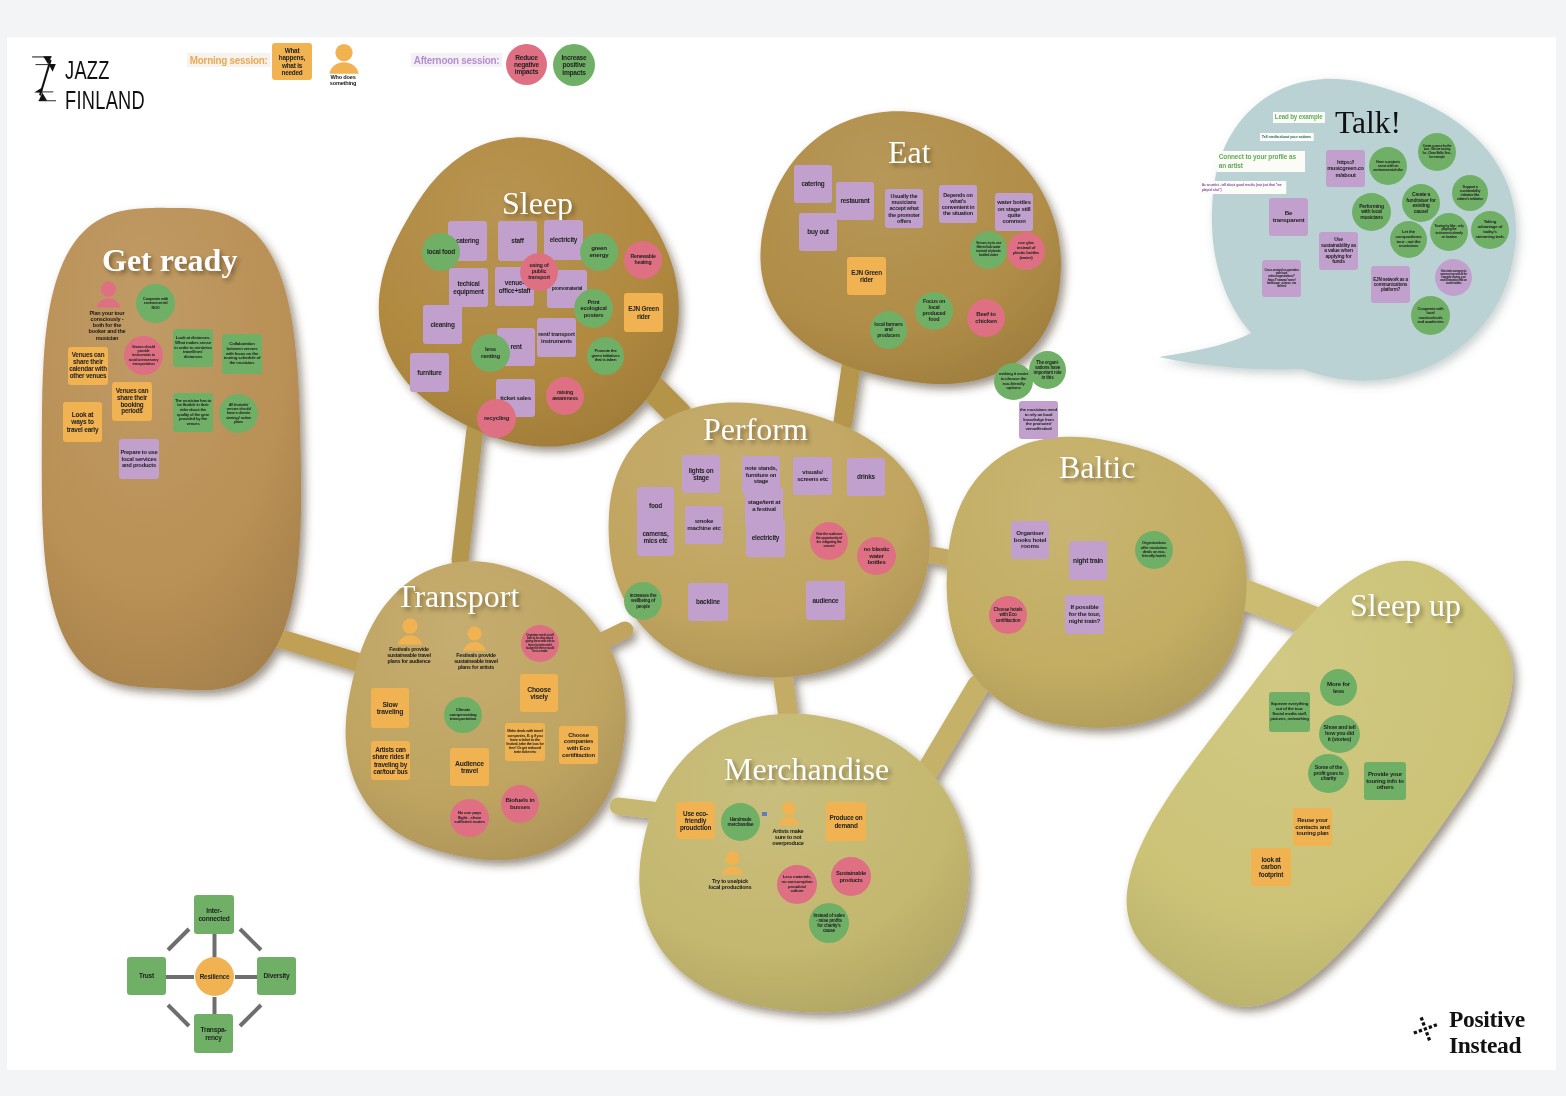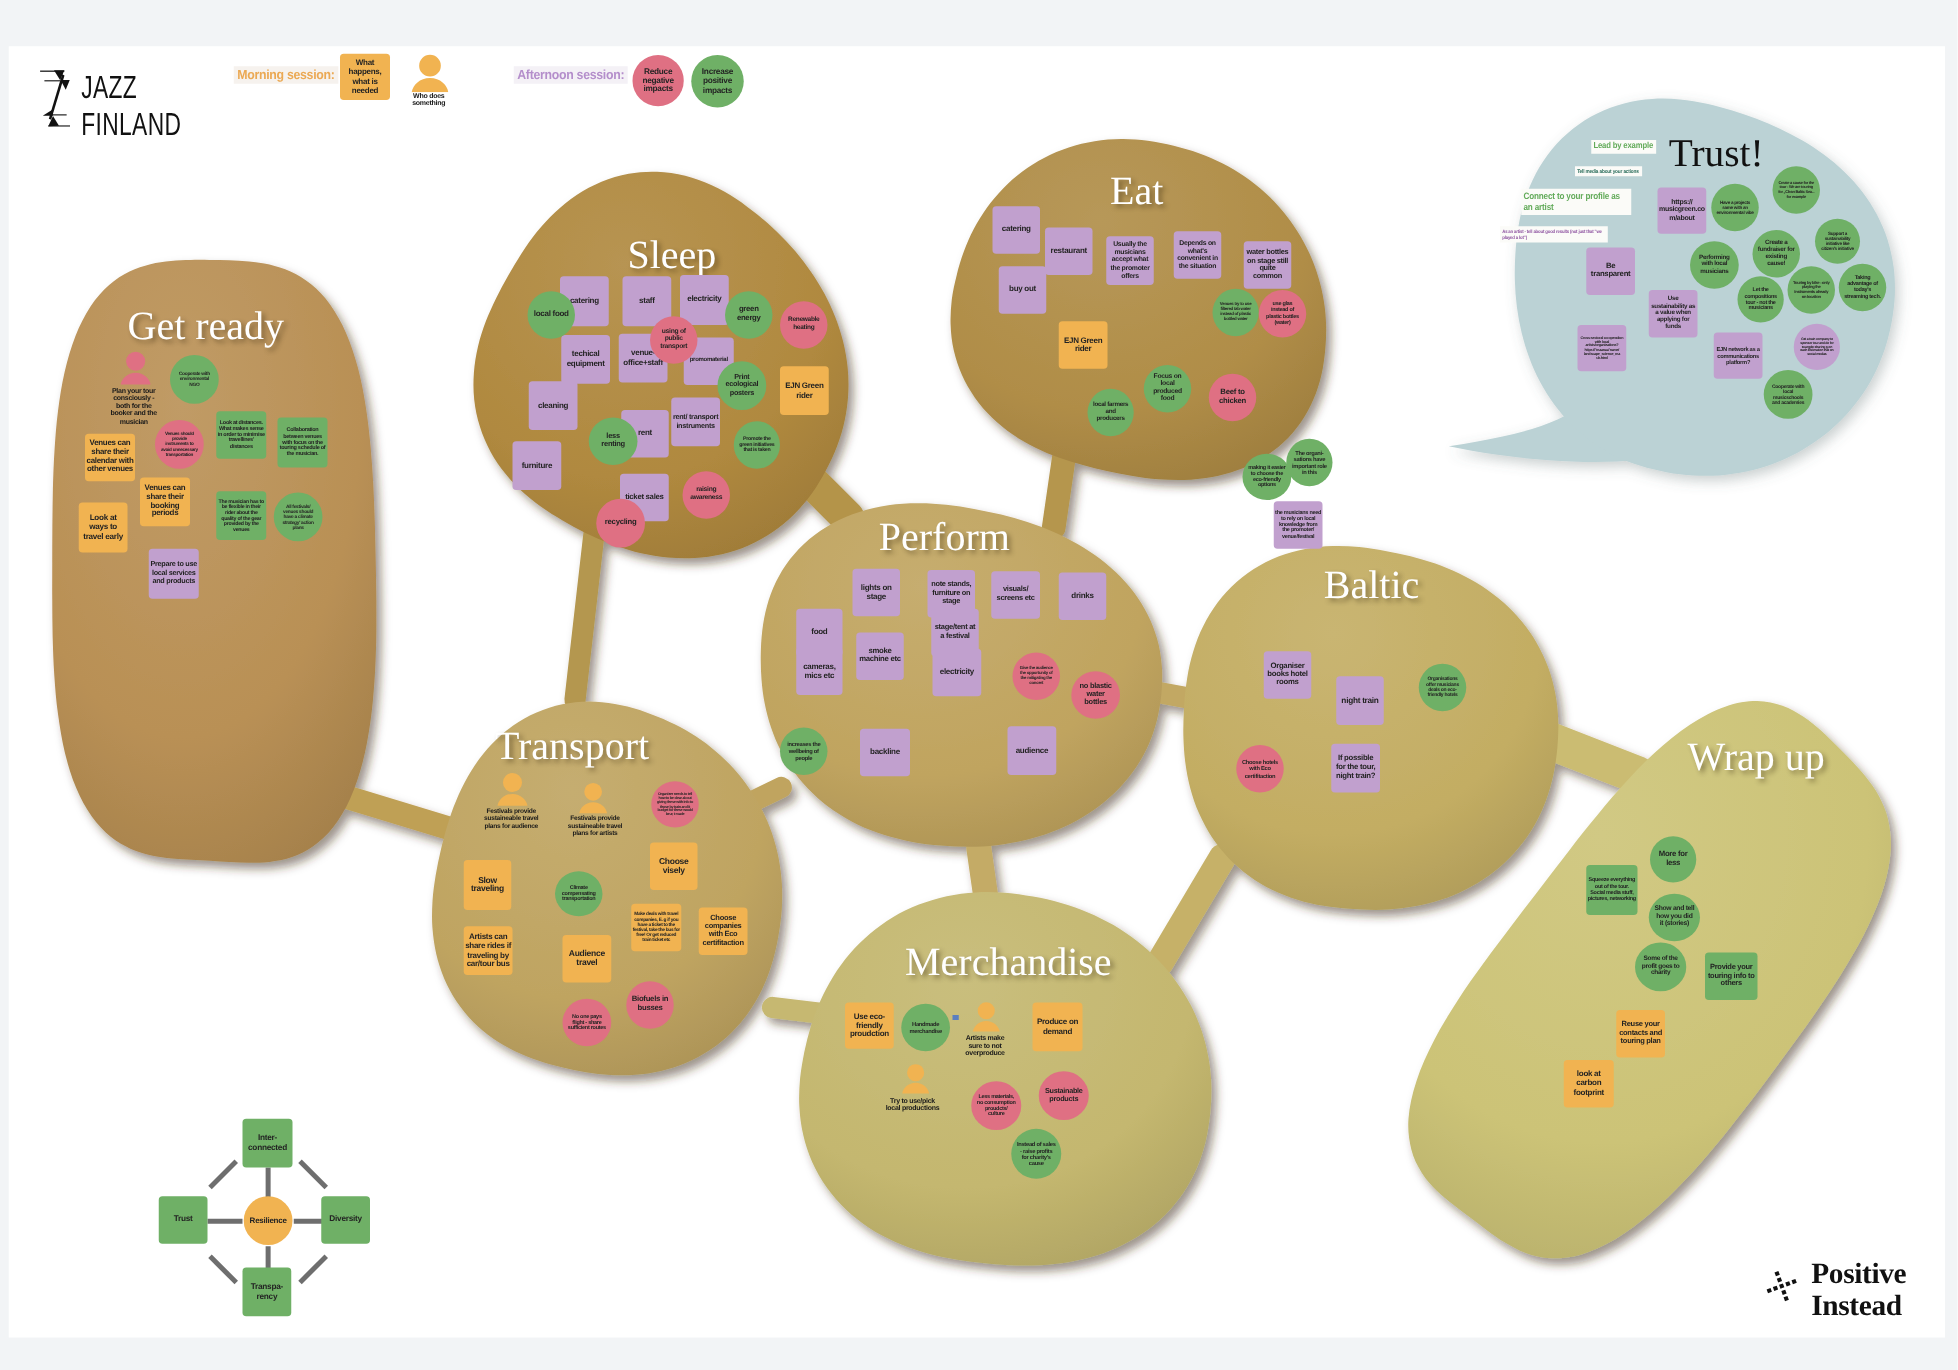--- a/index.html
+++ b/index.html
@@ -98,21 +98,21 @@
 <path d="M293.6,413.0 C293.8,423.2 294.0,433.3 294.1,443.7 C294.1,454.0 294.2,464.5 294.0,475.2 C293.7,485.9 293.4,496.8 292.6,507.8 C291.8,518.7 290.9,530.0 289.3,540.8 C287.7,551.7 285.8,562.8 283.1,573.0 C280.4,583.1 277.1,593.1 273.2,601.7 C269.3,610.3 264.7,618.2 259.7,624.5 C254.8,630.9 249.1,636.0 243.6,640.0 C238.0,644.1 232.0,646.7 226.2,648.8 C220.4,650.8 214.5,651.7 208.8,652.5 C203.2,653.2 197.6,653.2 192.2,653.2 C186.8,653.2 181.5,652.8 176.3,652.5 C171.1,652.3 166.1,651.8 161.0,651.5 C155.9,651.3 150.9,651.1 145.8,650.8 C140.7,650.5 135.5,650.3 130.3,649.7 C125.0,649.1 119.6,648.6 114.2,647.3 C108.8,646.0 103.2,644.6 97.7,642.1 C92.2,639.5 86.5,636.5 81.3,632.2 C76.1,627.8 70.8,622.5 66.3,616.0 C61.7,609.5 57.4,601.7 53.9,593.2 C50.3,584.7 47.3,574.9 44.9,565.1 C42.5,555.3 40.8,544.6 39.4,534.2 C37.9,523.8 37.1,513.1 36.4,502.7 C35.7,492.3 35.4,482.0 35.1,471.9 C34.9,461.8 34.8,451.9 34.8,442.1 C34.7,432.3 34.8,422.7 34.8,413.0 C34.8,403.3 34.8,393.7 34.9,383.9 C35.0,374.1 35.1,364.3 35.3,354.2 C35.6,344.1 35.9,333.8 36.6,323.4 C37.3,313.0 38.0,302.3 39.4,291.8 C40.7,281.4 42.4,270.6 44.7,260.6 C47.0,250.6 49.9,240.6 53.3,231.9 C56.8,223.1 60.9,215.0 65.4,208.2 C69.9,201.3 75.1,195.6 80.3,191.0 C85.5,186.3 91.1,182.9 96.6,180.2 C102.1,177.4 107.8,175.7 113.3,174.3 C118.8,172.9 124.3,172.2 129.7,171.7 C135.0,171.1 140.3,171.0 145.5,170.9 C150.7,170.7 155.8,170.8 161.0,170.9 C166.2,170.9 171.3,170.9 176.5,171.1 C181.7,171.3 186.9,171.5 192.3,172.1 C197.6,172.7 203.1,173.3 208.6,174.6 C214.1,176.0 219.8,177.6 225.4,180.2 C230.9,182.8 236.6,186.0 241.9,190.4 C247.3,194.8 252.6,200.2 257.2,206.8 C261.9,213.3 266.3,221.2 270.0,229.7 C273.7,238.2 276.9,247.9 279.5,257.8 C282.1,267.6 284.1,278.3 285.7,288.7 C287.4,299.2 288.5,309.9 289.5,320.5 C290.5,331.0 291.1,341.5 291.7,351.9 C292.2,362.2 292.6,372.4 292.9,382.6 C293.2,392.8 293.4,402.8 293.6,413.0 Z" fill="url(#g-get-ready)"></path>
 <path d="M653.8,339.2 C650.4,345.6 646.7,351.9 642.5,357.8 C638.2,363.7 633.5,369.4 628.2,374.5 C623.0,379.7 617.3,384.5 611.2,388.6 C605.1,392.7 598.5,396.4 591.8,399.3 C585.0,402.3 577.9,404.6 570.7,406.3 C563.6,407.9 556.2,408.9 548.9,409.4 C541.7,409.8 534.3,409.6 527.1,409.0 C519.9,408.3 512.8,407.0 505.9,405.5 C498.9,403.9 492.1,401.8 485.5,399.5 C478.9,397.2 472.5,394.4 466.2,391.5 C459.8,388.6 453.7,385.3 447.6,381.9 C441.6,378.5 435.5,375.0 429.7,371.0 C423.8,367.0 418.0,362.8 412.7,358.0 C407.4,353.2 402.2,348.0 397.7,342.4 C393.1,336.8 388.9,330.7 385.4,324.3 C382.0,318.0 379.0,311.1 376.9,304.2 C374.7,297.3 373.2,290.0 372.4,282.9 C371.6,275.7 371.6,268.4 372.1,261.3 C372.6,254.2 373.8,247.0 375.4,240.2 C377.0,233.3 379.2,226.7 381.6,220.2 C384.1,213.7 387.0,207.5 390.0,201.3 C393.0,195.2 396.3,189.3 399.6,183.4 C403.0,177.4 406.4,171.5 410.2,165.7 C414.0,159.9 418.0,154.1 422.4,148.6 C426.9,143.1 431.7,137.7 437.1,132.7 C442.4,127.8 448.1,123.0 454.3,118.9 C460.5,114.8 467.2,111.2 474.2,108.3 C481.1,105.5 488.5,103.3 495.9,102.0 C503.3,100.6 511.1,100.1 518.7,100.4 C526.2,100.7 533.9,101.9 541.2,103.6 C548.5,105.4 555.7,108.1 562.4,111.2 C569.2,114.2 575.7,118.0 581.8,121.9 C587.9,125.9 593.6,130.4 599.1,134.8 C604.7,139.3 609.9,143.9 614.9,148.7 C619.9,153.5 624.6,158.5 629.1,163.8 C633.5,169.0 637.7,174.4 641.6,180.1 C645.5,185.7 649.1,191.5 652.4,197.6 C655.6,203.6 658.6,209.9 661.1,216.3 C663.6,222.7 665.8,229.3 667.5,236.1 C669.1,242.8 670.4,249.8 671.1,256.8 C671.8,263.7 672.0,270.9 671.6,277.9 C671.2,285.0 670.3,292.1 668.8,299.1 C667.4,306.0 665.3,312.9 662.8,319.6 C660.3,326.3 657.2,332.9 653.8,339.2 Z" fill="url(#g-venue)"></path>
 <path d="M1053.2,243.0 C1052.5,249.7 1051.7,256.5 1050.1,263.1 C1048.5,269.7 1046.5,276.3 1043.7,282.6 C1041.0,289.0 1037.6,295.2 1033.6,300.9 C1029.6,306.6 1024.9,312.1 1019.7,317.0 C1014.5,321.8 1008.6,326.2 1002.5,329.9 C996.3,333.6 989.6,336.7 982.8,339.2 C976.1,341.7 968.9,343.5 961.8,344.8 C954.8,346.1 947.5,346.7 940.4,347.0 C933.4,347.2 926.3,346.9 919.4,346.4 C912.5,345.9 905.7,344.9 899.0,343.8 C892.3,342.7 885.8,341.3 879.3,339.9 C872.7,338.5 866.3,337.0 859.8,335.2 C853.3,333.5 846.8,331.5 840.4,329.2 C834.0,326.8 827.6,324.2 821.4,321.1 C815.1,318.0 809.0,314.5 803.2,310.5 C797.4,306.5 791.8,302.0 786.7,297.1 C781.7,292.2 776.9,286.8 772.9,281.1 C768.9,275.3 765.3,269.1 762.5,262.8 C759.7,256.5 757.6,249.8 756.0,243.2 C754.5,236.5 753.7,229.6 753.5,222.9 C753.2,216.2 753.7,209.4 754.4,202.8 C755.2,196.2 756.7,189.7 758.3,183.3 C759.8,176.8 761.7,170.5 764.0,164.4 C766.3,158.2 768.9,152.1 772.0,146.2 C775.1,140.4 778.6,134.7 782.5,129.2 C786.4,123.8 790.7,118.6 795.5,113.7 C800.2,108.9 805.4,104.3 810.9,100.2 C816.4,96.0 822.4,92.3 828.6,89.1 C834.7,85.8 841.3,83.1 848.0,80.9 C854.7,78.7 861.7,77.0 868.7,75.9 C875.7,74.8 882.9,74.2 890.0,74.2 C897.1,74.1 904.3,74.7 911.3,75.6 C918.3,76.5 925.2,77.9 932.0,79.6 C938.8,81.3 945.6,83.2 952.1,85.6 C958.6,88.0 965.1,90.7 971.2,93.8 C977.4,97.0 983.4,100.5 989.0,104.4 C994.7,108.3 1000.1,112.6 1005.1,117.2 C1010.1,121.7 1014.8,126.7 1019.1,131.8 C1023.5,137.0 1027.4,142.5 1031.0,148.1 C1034.6,153.7 1037.7,159.6 1040.5,165.6 C1043.3,171.6 1045.6,177.8 1047.5,184.1 C1049.5,190.4 1051.0,196.9 1052.0,203.4 C1053.1,209.9 1053.7,216.5 1053.9,223.1 C1054.1,229.7 1053.8,236.4 1053.2,243.0 Z" fill="url(#g-eat)"></path>
 <path d="M922.0,519.4 C921.3,526.0 920.2,532.7 918.6,539.2 C916.9,545.7 914.7,552.2 912.0,558.5 C909.2,564.7 905.9,570.8 902.1,576.6 C898.2,582.3 893.8,587.9 889.0,593.0 C884.1,598.1 878.7,603.0 873.0,607.4 C867.3,611.8 861.1,615.8 854.6,619.3 C848.2,622.9 841.4,626.0 834.4,628.6 C827.5,631.3 820.2,633.5 812.9,635.2 C805.6,636.9 798.1,638.2 790.6,639.1 C783.1,640.0 775.5,640.3 768.0,640.4 C760.4,640.4 752.9,640.0 745.3,639.4 C737.8,638.7 730.2,637.9 722.7,636.5 C715.3,635.1 707.8,633.3 700.5,631.0 C693.3,628.7 686.1,625.9 679.3,622.7 C672.6,619.4 666.0,615.6 659.9,611.4 C653.8,607.2 648.0,602.4 642.9,597.4 C637.7,592.4 632.9,586.9 628.8,581.3 C624.6,575.7 620.9,569.7 617.8,563.7 C614.6,557.6 612.0,551.3 609.9,545.1 C607.7,538.8 606.1,532.4 604.8,526.0 C603.5,519.6 602.7,513.1 602.2,506.6 C601.7,500.2 601.5,493.7 601.6,487.2 C601.7,480.7 602.0,474.1 602.8,467.5 C603.6,461.0 604.7,454.3 606.6,447.7 C608.4,441.2 610.7,434.6 613.8,428.4 C616.9,422.1 620.7,415.9 625.1,410.2 C629.5,404.6 634.6,399.1 640.3,394.3 C646.0,389.6 652.4,385.2 659.1,381.5 C665.8,377.9 673.2,374.8 680.6,372.5 C688.0,370.1 695.9,368.4 703.6,367.2 C711.3,366.1 719.3,365.6 727.0,365.6 C734.8,365.5 742.5,366.1 750.1,366.8 C757.6,367.6 765.0,368.8 772.3,370.1 C779.6,371.4 786.8,372.9 793.9,374.6 C801.0,376.4 808.0,378.3 814.9,380.6 C821.8,382.9 828.7,385.4 835.4,388.3 C842.0,391.2 848.7,394.4 855.0,398.1 C861.3,401.7 867.5,405.7 873.3,410.1 C879.0,414.5 884.6,419.3 889.6,424.5 C894.6,429.6 899.2,435.2 903.2,441.1 C907.2,446.9 910.6,453.1 913.4,459.4 C916.2,465.8 918.4,472.4 920.0,479.0 C921.5,485.7 922.3,492.5 922.7,499.2 C923.0,505.9 922.7,512.7 922.0,519.4 Z" fill="url(#g-perform)"></path>
 <path d="M615.7,712.1 C614.4,719.2 612.9,726.2 610.8,733.1 C608.7,740.0 606.2,747.0 603.1,753.5 C599.9,760.1 596.3,766.6 592.1,772.5 C587.9,778.5 583.1,784.2 577.9,789.3 C572.7,794.4 567.0,799.0 561.0,803.0 C555.0,807.0 548.6,810.4 542.1,813.2 C535.6,816.0 528.8,818.1 522.0,819.7 C515.3,821.3 508.3,822.3 501.6,822.8 C494.8,823.4 488.0,823.3 481.3,823.0 C474.6,822.6 468.0,821.8 461.5,820.7 C455.1,819.7 448.7,818.3 442.3,816.7 C436.0,815.1 429.6,813.5 423.4,811.3 C417.2,809.2 410.9,806.8 404.9,803.9 C398.9,800.9 393.0,797.6 387.4,793.7 C381.9,789.8 376.5,785.4 371.6,780.5 C366.8,775.6 362.3,770.1 358.4,764.4 C354.5,758.6 351.2,752.3 348.4,745.9 C345.7,739.4 343.5,732.6 341.9,725.7 C340.4,718.9 339.4,711.8 338.9,704.8 C338.4,697.8 338.6,690.8 339.0,683.8 C339.4,676.9 340.4,670.1 341.5,663.3 C342.6,656.5 344.1,649.9 345.6,643.2 C347.2,636.5 348.8,629.9 350.9,623.3 C352.9,616.6 355.1,610.0 357.9,603.5 C360.6,597.0 363.7,590.4 367.3,584.2 C370.9,578.0 374.9,571.9 379.5,566.2 C384.0,560.6 389.1,555.2 394.6,550.4 C400.2,545.7 406.2,541.4 412.5,537.8 C418.8,534.3 425.6,531.3 432.4,529.2 C439.2,527.0 446.4,525.6 453.4,524.8 C460.4,524.1 467.6,524.1 474.6,524.7 C481.5,525.3 488.4,526.6 495.0,528.2 C501.7,529.9 508.1,532.1 514.4,534.5 C520.7,536.8 526.8,539.4 532.7,542.4 C538.6,545.4 544.4,548.6 549.9,552.2 C555.4,555.8 560.7,559.8 565.7,564.1 C570.7,568.3 575.5,572.9 579.9,577.8 C584.4,582.7 588.5,588.0 592.3,593.5 C596.1,599.0 599.6,604.8 602.6,610.8 C605.7,616.8 608.4,623.1 610.6,629.5 C612.8,636.0 614.6,642.7 615.9,649.4 C617.2,656.2 618.1,663.1 618.5,670.1 C618.9,677.0 618.8,684.1 618.4,691.1 C617.9,698.1 616.9,705.1 615.7,712.1 Z" fill="url(#g-transport)"></path>
 <path d="M961.2,853.8 C960.4,861.2 959.3,868.6 957.6,875.9 C955.8,883.1 953.5,890.4 950.5,897.3 C947.5,904.2 943.8,911.0 939.6,917.3 C935.3,923.6 930.3,929.7 924.9,935.1 C919.4,940.5 913.3,945.5 906.9,949.8 C900.6,954.1 893.6,957.9 886.6,961.1 C879.5,964.3 872.1,966.8 864.7,968.9 C857.3,971.0 849.7,972.4 842.2,973.5 C834.7,974.5 827.1,975.0 819.6,975.3 C812.1,975.5 804.7,975.3 797.3,974.9 C789.9,974.5 782.6,973.7 775.3,972.9 C767.9,972.0 760.5,971.1 753.2,969.7 C745.8,968.3 738.3,966.7 731.0,964.5 C723.6,962.3 716.2,959.7 709.2,956.5 C702.1,953.4 695.0,949.7 688.4,945.4 C681.9,941.1 675.5,936.1 669.9,930.8 C664.2,925.4 658.9,919.3 654.4,913.0 C649.9,906.7 646.0,899.8 642.8,892.8 C639.7,885.8 637.3,878.4 635.6,871.0 C633.8,863.7 632.9,856.1 632.5,848.6 C632.0,841.2 632.4,833.7 633.0,826.4 C633.7,819.1 635.0,811.8 636.4,804.7 C637.9,797.6 639.6,790.6 641.7,783.7 C643.9,776.8 646.4,769.9 649.4,763.3 C652.4,756.7 655.8,750.2 659.7,743.9 C663.6,737.7 668.0,731.6 672.8,726.0 C677.6,720.3 683.0,714.9 688.7,710.1 C694.5,705.2 700.8,700.6 707.3,696.7 C713.9,692.8 720.9,689.4 728.1,686.6 C735.3,683.8 742.8,681.6 750.4,679.9 C757.9,678.3 765.8,677.3 773.5,676.9 C781.2,676.4 789.0,676.6 796.7,677.1 C804.3,677.7 812.0,678.9 819.5,680.2 C827.0,681.6 834.5,683.2 841.8,685.3 C849.1,687.4 856.3,689.9 863.3,692.9 C870.3,695.8 877.2,699.2 883.8,703.0 C890.3,706.9 896.7,711.1 902.6,715.8 C908.6,720.4 914.3,725.5 919.5,730.9 C924.8,736.3 929.7,742.2 934.0,748.3 C938.4,754.3 942.4,760.8 945.8,767.4 C949.2,774.0 952.1,781.0 954.5,788.0 C956.8,795.0 958.6,802.3 959.9,809.6 C961.2,816.8 961.9,824.3 962.1,831.6 C962.3,839.0 961.9,846.4 961.2,853.8 Z" fill="url(#g-merchandise)"></path>
 <path d="M1238.9,561.2 C1238.2,568.4 1237.3,575.5 1235.8,582.6 C1234.3,589.6 1232.3,596.6 1229.8,603.4 C1227.3,610.1 1224.2,616.8 1220.6,623.1 C1217.0,629.3 1212.8,635.4 1208.1,641.0 C1203.5,646.6 1198.3,651.9 1192.9,656.6 C1187.4,661.3 1181.4,665.6 1175.2,669.4 C1169.0,673.1 1162.5,676.4 1155.9,679.1 C1149.2,681.8 1142.3,684.0 1135.4,685.8 C1128.5,687.5 1121.5,688.7 1114.5,689.6 C1107.5,690.4 1100.5,690.8 1093.5,690.9 C1086.5,690.9 1079.5,690.6 1072.5,690.0 C1065.6,689.5 1058.6,688.8 1051.6,687.6 C1044.7,686.4 1037.7,684.9 1030.9,682.7 C1024.1,680.6 1017.3,678.0 1010.9,674.9 C1004.4,671.7 998.1,668.0 992.3,663.7 C986.5,659.5 980.9,654.7 975.9,649.5 C970.9,644.3 966.4,638.5 962.4,632.6 C958.5,626.6 955.1,620.1 952.2,613.6 C949.3,607.1 947.0,600.3 945.2,593.5 C943.4,586.7 942.1,579.7 941.2,572.8 C940.3,565.9 939.9,559.0 939.7,552.0 C939.5,545.1 939.8,538.2 940.1,531.3 C940.5,524.3 941.0,517.4 942.0,510.4 C943.0,503.4 944.2,496.3 946.1,489.4 C948.0,482.5 950.3,475.5 953.2,468.8 C956.2,462.2 959.7,455.5 963.9,449.5 C968.0,443.4 972.9,437.5 978.2,432.3 C983.5,427.1 989.4,422.3 995.7,418.3 C1001.9,414.3 1008.8,410.9 1015.7,408.1 C1022.6,405.4 1029.9,403.5 1037.1,402.1 C1044.3,400.7 1051.8,400.0 1059.0,399.8 C1066.2,399.5 1073.4,400.0 1080.5,400.6 C1087.5,401.3 1094.5,402.4 1101.3,403.7 C1108.1,404.9 1114.8,406.2 1121.5,407.9 C1128.1,409.6 1134.7,411.5 1141.2,413.8 C1147.7,416.2 1154.1,418.7 1160.4,421.8 C1166.6,424.8 1172.8,428.2 1178.7,432.0 C1184.5,435.9 1190.3,440.1 1195.6,444.8 C1200.9,449.5 1206.0,454.7 1210.5,460.2 C1215.0,465.7 1219.2,471.7 1222.7,477.9 C1226.3,484.1 1229.3,490.8 1231.8,497.5 C1234.2,504.2 1236.1,511.3 1237.4,518.3 C1238.7,525.4 1239.4,532.6 1239.6,539.8 C1239.9,546.9 1239.5,554.1 1238.9,561.2 Z" fill="url(#g-sleep)"></path>
 <path d="M1409.6,822.5 C1402.7,831.8 1395.8,841.1 1388.4,850.5 C1381.1,859.9 1373.7,869.5 1365.8,878.9 C1357.8,888.4 1349.6,898.1 1340.9,907.2 C1332.2,916.3 1323.0,925.6 1313.7,933.4 C1304.4,941.3 1294.6,948.8 1285.2,954.4 C1275.9,959.9 1266.4,964.1 1257.7,966.7 C1249.1,969.2 1240.9,969.8 1233.5,969.6 C1226.1,969.3 1219.5,967.4 1213.4,965.3 C1207.3,963.2 1202.0,960.0 1196.9,957.0 C1191.7,953.9 1187.1,950.4 1182.5,947.1 C1177.9,943.8 1173.6,940.4 1169.1,937.0 C1164.6,933.6 1160.1,930.4 1155.7,926.8 C1151.2,923.2 1146.6,919.7 1142.4,915.5 C1138.2,911.2 1133.9,906.8 1130.5,901.3 C1127.1,895.8 1123.7,889.7 1122.0,882.4 C1120.2,875.1 1119.1,866.8 1119.8,857.7 C1120.5,848.5 1122.7,838.1 1126.2,827.7 C1129.6,817.2 1134.8,805.8 1140.4,795.0 C1145.9,784.2 1152.8,773.2 1159.5,762.8 C1166.1,752.4 1173.4,742.3 1180.5,732.6 C1187.5,722.8 1194.6,713.5 1201.6,704.3 C1208.6,695.1 1215.5,686.2 1222.4,677.2 C1229.4,668.1 1236.1,659.1 1243.3,649.9 C1250.4,640.6 1257.6,631.2 1265.3,621.8 C1273.0,612.3 1281.0,602.4 1289.5,593.1 C1298.0,583.7 1307.0,573.9 1316.3,565.5 C1325.5,557.1 1335.4,548.9 1344.9,542.7 C1354.4,536.5 1364.2,531.4 1373.1,528.3 C1382.0,525.1 1390.6,523.9 1398.2,523.8 C1405.9,523.7 1412.8,525.5 1419.0,527.5 C1425.3,529.6 1430.7,533.0 1435.8,536.3 C1441.0,539.6 1445.4,543.6 1449.8,547.4 C1454.2,551.3 1458.1,555.4 1462.2,559.4 C1466.2,563.4 1470.2,567.3 1474.1,571.4 C1478.0,575.6 1482.0,579.7 1485.6,584.4 C1489.3,589.1 1493.0,593.9 1496.0,599.6 C1499.0,605.4 1501.9,611.5 1503.5,618.7 C1505.1,625.9 1506.1,634.0 1505.6,642.9 C1505.0,651.8 1503.2,661.8 1500.2,671.9 C1497.2,682.0 1492.6,693.0 1487.6,703.5 C1482.6,714.1 1476.4,724.9 1470.2,735.2 C1464.1,745.6 1457.3,755.7 1450.6,765.6 C1444.0,775.5 1437.1,785.0 1430.3,794.4 C1423.5,803.9 1416.6,813.1 1409.6,822.5 Z" fill="url(#g-wrap-up)"></path>
 </g>
 </svg>
-<div class="sect-title" style="left:95px;top:205px;font-size:32px;">Get ready</div>
+<div class="sect-title" style="left:95px;top:205px;font-size:32px;font-weight:bold;">Get ready</div>
 <div class="node person" style="left:84px;top:243px;width:33px;height:29px;">
 <svg viewBox="0 0 40 40" width="33" height="29">
         <circle cx="20" cy="12.5" r="10.5" fill="#df7083"></circle>
         <path d="M20 25c9 0 15.5 6.5 16.5 13H3.5C4.5 31.5 11 25 20 25Z" fill="#df7083"></path>
       </svg></div>
 <div class="node lbl" style="left:79px;top:273px;width:42px;min-height:31px;font-size:5.6px;z-index:6;">Plan your tour consciously - both for the booker and the musician</div>
 <div class="node ci" style="left:129px;top:247px;width:39px;height:39px;background:#6fb066;font-size:3.87px;z-index:5;">Cooperate with environmental NGO</div>
 <div class="node sq" style="left:61px;top:310px;width:40px;height:38px;background:#f1b351;font-size:6.34px;z-index:2;">Venues can share their calendar with other venues</div>
 <div class="node ci" style="left:117px;top:299px;width:39px;height:39px;background:#df7083;font-size:3.7px;z-index:5;">Venues should provide instruments to avoid unnecessary transportation</div>
 <div class="node sq" style="left:166px;top:292px;width:40px;height:38px;background:#6fb066;font-size:4.4px;z-index:2;">Look at distances. What makes sense in order to minimise travellines' distances</div>
@@ -217,40 +217,40 @@
 <div class="node lbl" style="left:701px;top:841px;width:44px;min-height:13px;font-size:5.6px;z-index:6;">Try to use/pick local productions</div>
 <div class="node ci" style="left:770px;top:828px;width:40px;height:39px;background:#df7083;font-size:4.4px;z-index:5;">Less materials, no consumption proudcts/ culture</div>
 <div class="node ci" style="left:824px;top:820px;width:40px;height:39px;background:#df7083;font-size:5.8px;z-index:5;">Sustainable products</div>
 <div class="node ci" style="left:802px;top:866px;width:40px;height:40px;background:#6fb066;font-size:4.6px;z-index:5;">Instead of sales - raise profits for charity's cause</div>
 <div class="sect-title" style="left:1052px;top:412px;font-size:32px;">Baltic</div>
 <div class="node sq" style="left:1004px;top:484px;width:38px;height:38px;background:#c1a0ce;font-size:6.2px;z-index:2;">Organiser books hotel rooms</div>
 <div class="node sq" style="left:1062px;top:504px;width:38px;height:39px;background:#c1a0ce;font-size:6.6px;z-index:2;">night train</div>
 <div class="node ci" style="left:1128px;top:494px;width:38px;height:38px;background:#6fb066;font-size:4.0px;z-index:5;">Organisations offer musicians deals on eco-friendly hotels</div>
 <div class="node ci" style="left:982px;top:559px;width:38px;height:38px;background:#df7083;font-size:4.6px;z-index:5;">Choose hotels with Eco certifitaction</div>
 <div class="node sq" style="left:1058px;top:558px;width:39px;height:39px;background:#c1a0ce;font-size:6.2px;z-index:2;">If possible for the tour, night train?</div>
-<div class="sect-title" style="left:1343px;top:550px;font-size:32px;">Wrap up</div>
+<div class="sect-title" style="left:1343px;top:550px;font-size:32px;">Sleep up</div>
 <div class="node ci" style="left:1313px;top:632px;width:37px;height:37px;background:#6fb066;font-size:6.2px;z-index:5;">More for less</div>
 <div class="node sq" style="left:1262px;top:655px;width:41px;height:40px;background:#6fb066;font-size:4.4px;z-index:2;">Squeeze everything out of the tour. Social media stuff, pictures, networking</div>
 <div class="node ci" style="left:1312px;top:678px;width:41px;height:38px;background:#6fb066;font-size:5.4px;z-index:5;">Show and tell how you did it (stories)</div>
 <div class="node ci" style="left:1301px;top:717px;width:41px;height:39px;background:#6fb066;font-size:5.2px;z-index:5;">Some of the profit goes to charity</div>
 <div class="node sq" style="left:1357px;top:725px;width:42px;height:38px;background:#6fb066;font-size:6.0px;z-index:2;">Provide your touring info to others</div>
 <div class="node sq" style="left:1286px;top:771px;width:39px;height:38px;background:#f1b351;font-size:6.0px;z-index:2;">Reuse your contacts and touring plan</div>
 <div class="node sq" style="left:1244px;top:811px;width:40px;height:38px;background:#f1b351;font-size:6.4px;z-index:2;">look at carbon footprint</div>
 <svg id="talksvg" width="1549" height="1033" viewBox="0 0 1549 1033" style="position:absolute;left:0;top:0;">
 <defs>
         <filter id="tsh" x="-20%" y="-20%" width="140%" height="140%">
           <feDropShadow dx="3" dy="4" stdDeviation="5" flood-color="#5a6a6c" flood-opacity="0.32"></feDropShadow>
         </filter>
       </defs>
 <g filter="url(#tsh)">
         <path d="M1278,263 C1263,293 1233,308 1152,320 C1203,331 1263,335 1303,331 Z" fill="#bbd2d5"></path>
 <path d="M1506.3,220.9 C1504.9,228.2 1503.1,235.4 1500.8,242.4 C1498.4,249.4 1495.6,256.4 1492.2,262.9 C1488.8,269.5 1484.9,275.9 1480.6,281.8 C1476.2,287.8 1471.4,293.5 1466.2,298.7 C1461.1,304.0 1455.4,308.8 1449.6,313.2 C1443.7,317.6 1437.5,321.6 1431.1,325.1 C1424.7,328.5 1418.0,331.6 1411.2,334.1 C1404.4,336.6 1397.4,338.6 1390.3,340.2 C1383.3,341.7 1376.1,342.7 1368.9,343.3 C1361.8,343.8 1354.5,343.8 1347.4,343.4 C1340.3,343.0 1333.1,342.0 1326.1,340.7 C1319.1,339.4 1312.1,337.8 1305.3,335.6 C1298.5,333.5 1291.7,330.8 1285.3,327.7 C1278.9,324.5 1272.7,320.8 1266.9,316.7 C1261.0,312.5 1255.5,307.9 1250.4,302.8 C1245.3,297.8 1240.7,292.3 1236.4,286.6 C1232.2,280.9 1228.5,274.8 1225.1,268.6 C1221.8,262.4 1218.9,255.9 1216.5,249.3 C1214.0,242.7 1212.0,236.0 1210.3,229.2 C1208.7,222.4 1207.4,215.5 1206.5,208.5 C1205.6,201.6 1205.1,194.6 1204.9,187.5 C1204.7,180.4 1204.8,173.3 1205.3,166.1 C1205.8,158.9 1206.4,151.6 1207.7,144.4 C1208.9,137.1 1210.6,129.8 1212.9,122.6 C1215.3,115.5 1218.2,108.3 1221.8,101.6 C1225.4,94.9 1229.7,88.3 1234.6,82.4 C1239.5,76.5 1245.1,71.0 1251.1,66.2 C1257.1,61.4 1263.8,57.2 1270.7,53.8 C1277.5,50.4 1284.9,47.7 1292.3,45.8 C1299.6,43.8 1307.3,42.7 1314.7,42.2 C1322.2,41.6 1329.8,41.9 1337.0,42.5 C1344.3,43.1 1351.5,44.4 1358.5,45.9 C1365.4,47.4 1372.2,49.4 1378.8,51.4 C1385.4,53.4 1391.8,55.6 1398.2,58.0 C1404.5,60.4 1410.7,63.0 1416.9,65.9 C1423.0,68.8 1429.1,71.9 1435.0,75.3 C1440.9,78.8 1446.7,82.5 1452.3,86.7 C1457.9,90.8 1463.3,95.3 1468.4,100.3 C1473.5,105.2 1478.4,110.5 1482.8,116.3 C1487.1,122.0 1491.2,128.2 1494.5,134.6 C1497.9,141.1 1500.9,147.9 1503.1,154.9 C1505.3,161.9 1506.9,169.3 1507.9,176.6 C1508.9,183.9 1509.1,191.4 1508.9,198.8 C1508.6,206.2 1507.6,213.6 1506.3,220.9 Z" fill="#bbd2d5"></path>
       </g>
 </svg>
-<div class="talk-title" style="left:1328px;top:70px;font-size:31.5px;">Trust!</div>
+<div class="talk-title" style="left:1328px;top:70px;font-size:31.5px;">Talk!</div>
 <div class="talk-banner" style="left:1266px;top:75px;width:59px;min-height:10px;color:#63ab5a;font-size:7.0px;">Lead by example</div>
 <div class="talk-banner" style="left:1253px;top:96px;width:61px;min-height:7px;color:#2c6e5c;font-size:4.3px;">Tell media about your actions</div>
 <div class="talk-banner" style="left:1210px;top:114px;width:100px;min-height:20px;color:#63ab5a;font-size:7.4px;">Connect to your profile as an artist</div>
 <div class="talk-banner" style="left:1193px;top:144px;width:98px;min-height:13px;color:#8b4f9e;font-size:3.9px;">As an artist - tell about good results (not just that "we played a lot")</div>
 <div class="node sq" style="left:1319px;top:113px;width:39px;height:37px;background:#c1a0ce;font-size:5.6px;z-index:2;">https:// musicgreen.com/about</div>
 <div class="node ci" style="left:1362px;top:110px;width:38px;height:38px;background:#6fb066;font-size:3.7px;z-index:5;">Have a projects same with an environmental vibe</div>
 <div class="node ci" style="left:1411px;top:96px;width:38px;height:38px;background:#6fb066;font-size:3.2px;z-index:5;">Create a cause for the tour - We are touring for ,,Clean Baltic Sea... for example</div>
 <div class="node ci" style="left:1445px;top:138px;width:36px;height:36px;background:#6fb066;font-size:3.7px;z-index:5;">Support a sustainability initiative like citizen's initiative</div>
 <div class="node ci" style="left:1395px;top:147px;width:38px;height:38px;background:#6fb066;font-size:5.0px;z-index:5;">Create a fundraiser for existing cause!</div>
 <div class="node sq" style="left:1262px;top:161px;width:39px;height:38px;background:#c1a0ce;font-size:6.2px;z-index:2;">Be transparent</div>

